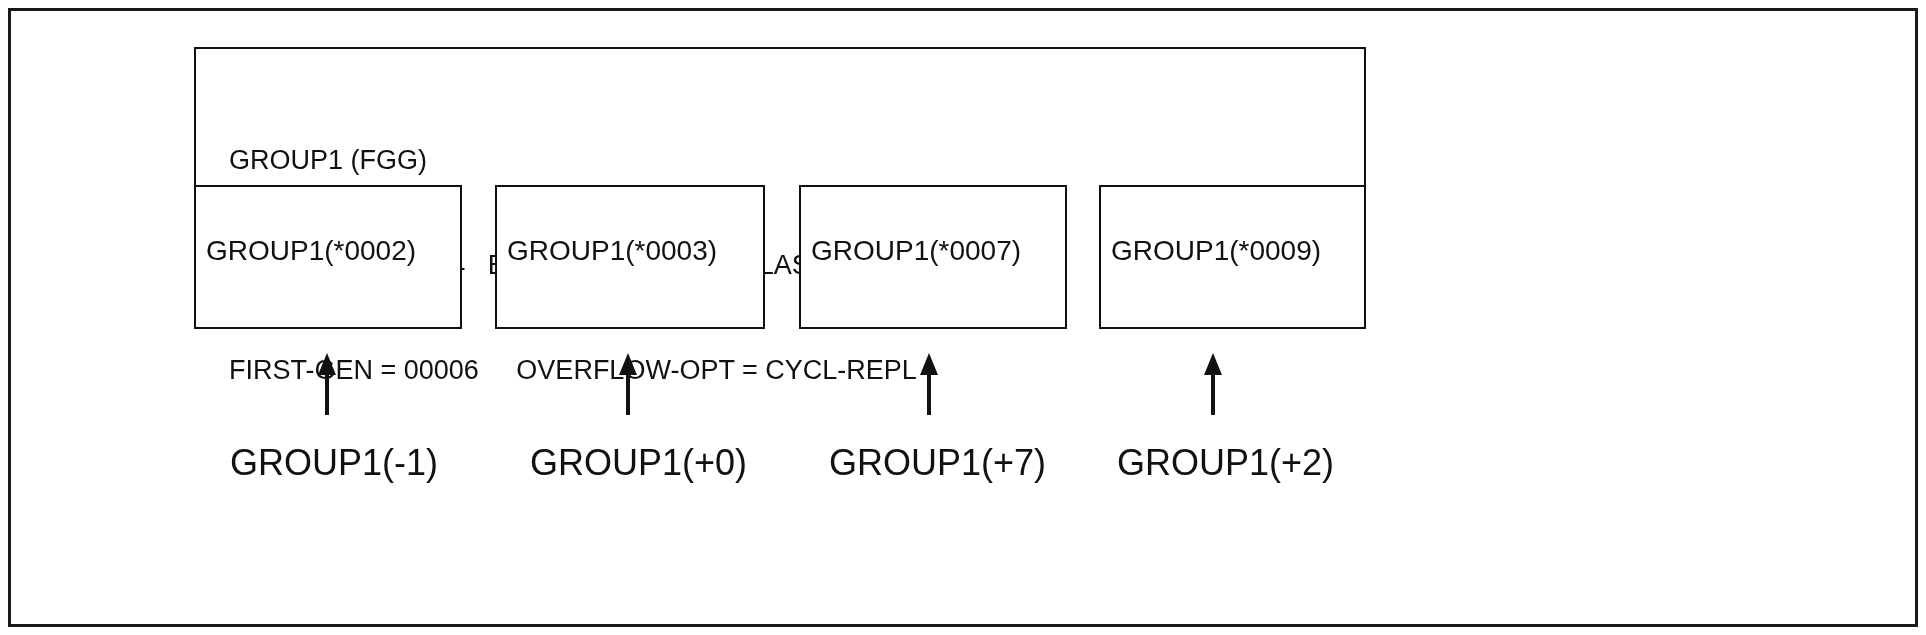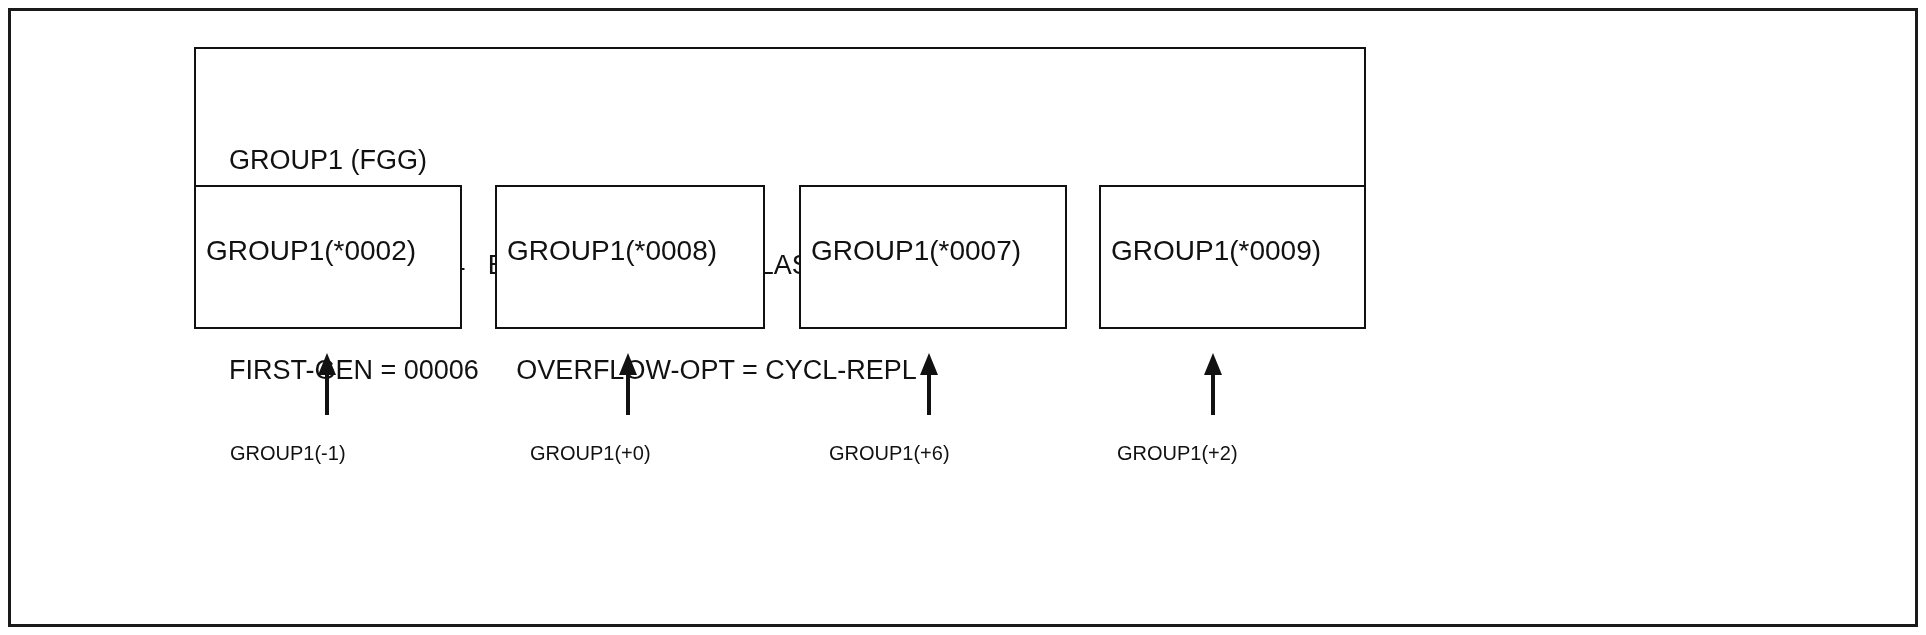--- a/index.html
+++ b/index.html
@@ -112,21 +112,21 @@
   }
   #arrow-0 { left: 303px; top: 342px; }
   #arrow-1 { left: 604px; top: 342px; }
   #arrow-2 { left: 905px; top: 342px; }
   #arrow-3 { left: 1189px; top: 342px; }
 
   
   .rel-label {
     position: absolute;
     top: 431px;
-    font-size: 20px;
+    font-size: 36px;
     color: #111111;
     white-space: nowrap;
   }
   #rel-label-0 { left: 219px; }
   #rel-label-1 { left: 519px; text-align: right; }
   #rel-label-2 { left: 818px; }
   #rel-label-3 { left: 1106px; }
 </style>
 </head>
 <body>
@@ -143,21 +143,21 @@
       <span class="hdr-line">FIRST-GEN = 00006     OVERFLOW-OPT = CYCL-REPL</span>
     </div>
 
     <div id="generation-row">
 
       <div class="gen-box" id="gen-box-0">
         <span class="gen-label">GROUP1(*0002)</span>
       </div>
 
       <div class="gen-box" id="gen-box-1">
-        <span class="gen-label">GROUP1(*0008)</span>
+        <span class="gen-label">GROUP1(*0003)</span>
       </div>
 
       <div class="gen-box" id="gen-box-2">
         <span class="gen-label">GROUP1(*0007)</span>
       </div>
 
       <div class="gen-box" id="gen-box-3">
         <span class="gen-label">GROUP1(*0009)</span>
       </div>
 
@@ -175,17 +175,17 @@
       <span class="head"></span>
       <span class="shaft"></span>
     </div>
     <div class="arrow" id="arrow-3">
       <span class="head"></span>
       <span class="shaft"></span>
     </div>
 
     <span class="rel-label" id="rel-label-0">GROUP1(-1)</span>
     <span class="rel-label" id="rel-label-1">GROUP1(+0)</span>
-    <span class="rel-label" id="rel-label-2">GROUP1(+6)</span>
+    <span class="rel-label" id="rel-label-2">GROUP1(+7)</span>
     <span class="rel-label" id="rel-label-3">GROUP1(+2)</span>
 
   </div>
 </div>
 
 </body></html>

